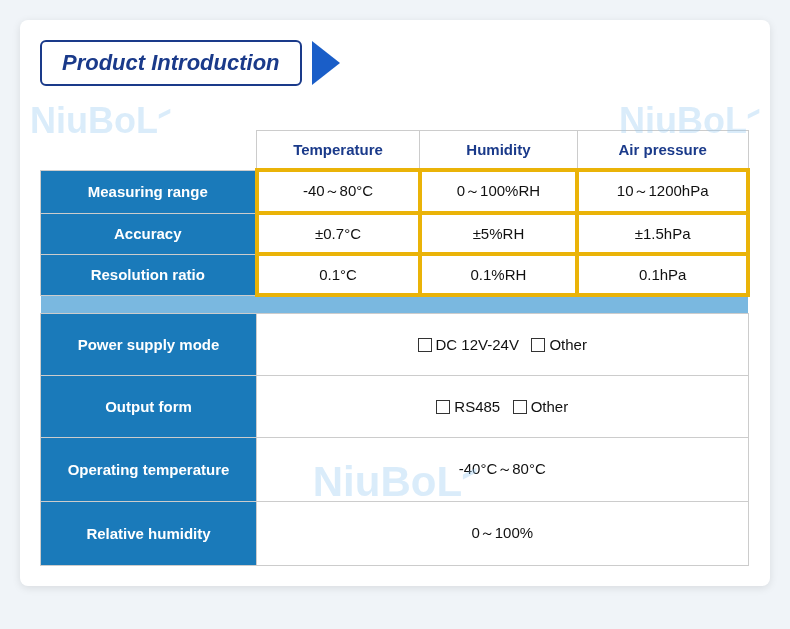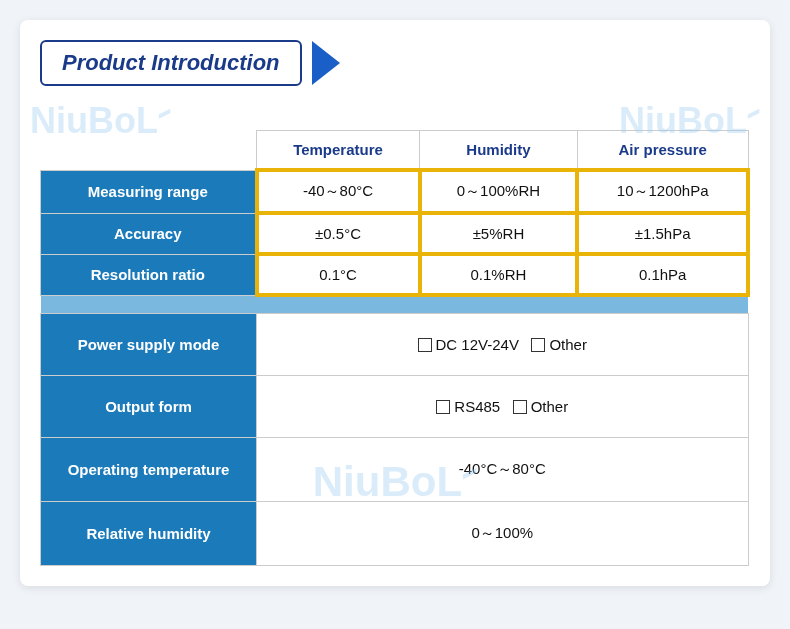--- a/index.html
+++ b/index.html
@@ -186,21 +186,21 @@
 
       <tr class="accent-row">
         <td>Measuring range</td>
         <td>-40～80°C</td>
         <td>0～100%RH</td>
         <td>10～1200hPa</td>
       </tr>
 
       <tr class="accent-row">
         <td>Accuracy</td>
-        <td>±0.5°C</td>
+        <td>±0.7°C</td>
         <td>±5%RH</td>
         <td>±1.5hPa</td>
       </tr>
 
       <tr class="accent-row">
         <td>Resolution ratio</td>
         <td>0.1°C</td>
         <td>0.1%RH</td>
         <td>0.1hPa</td>
       </tr>

